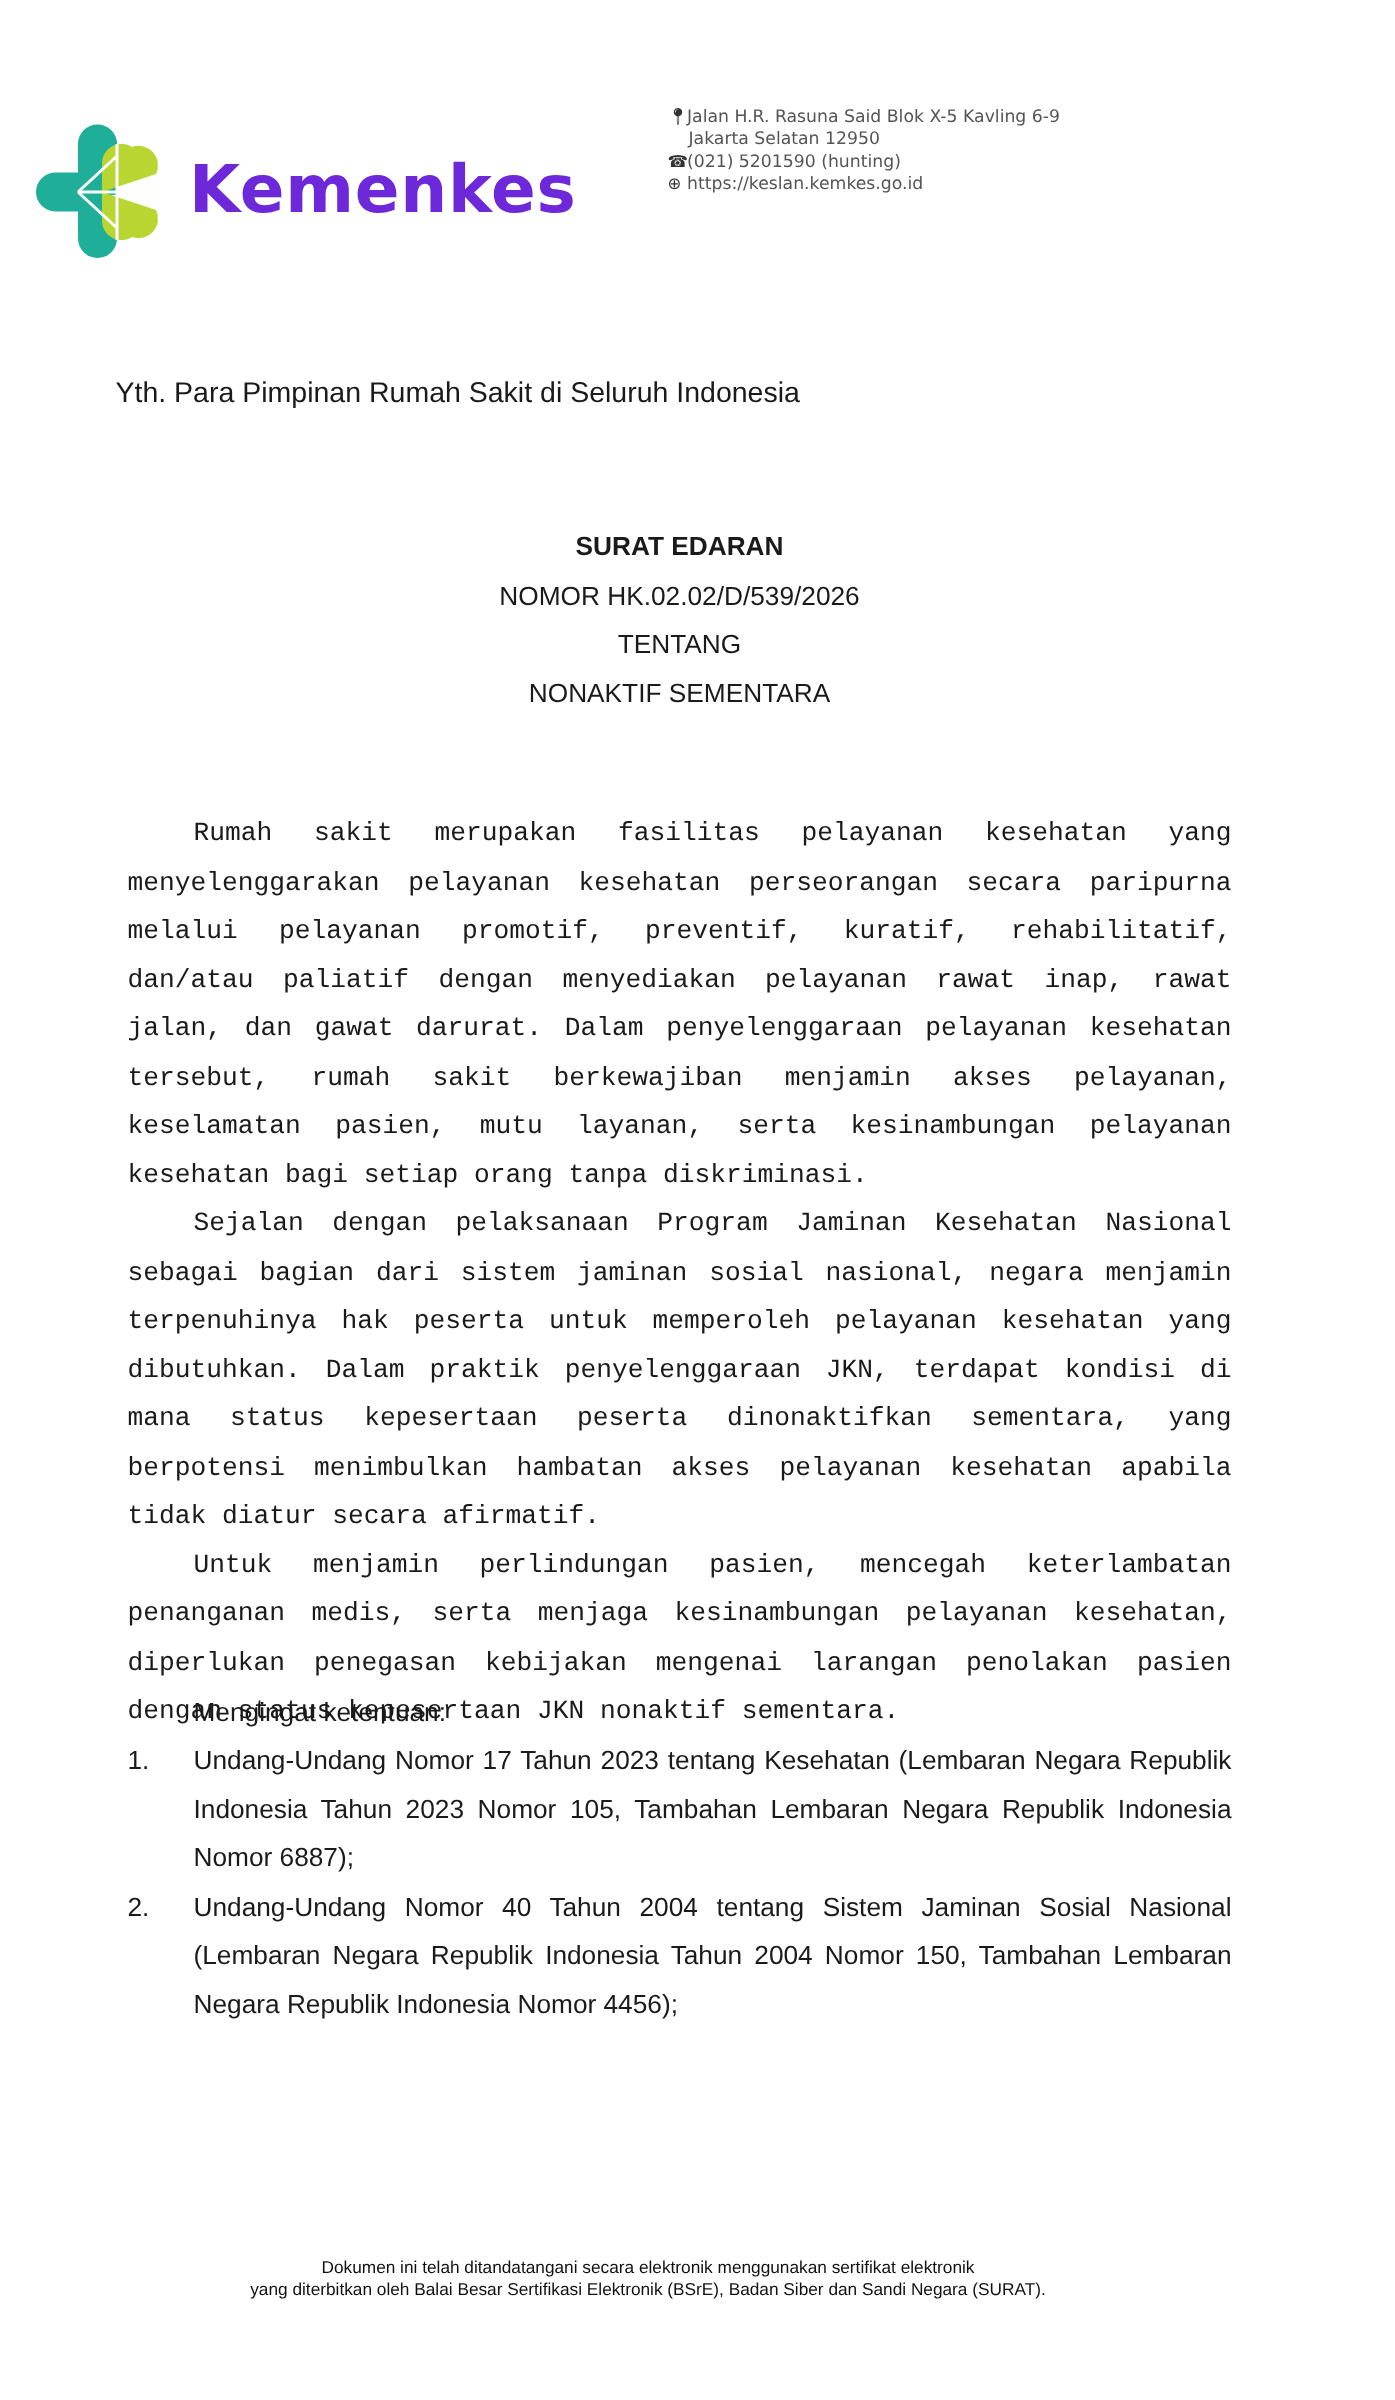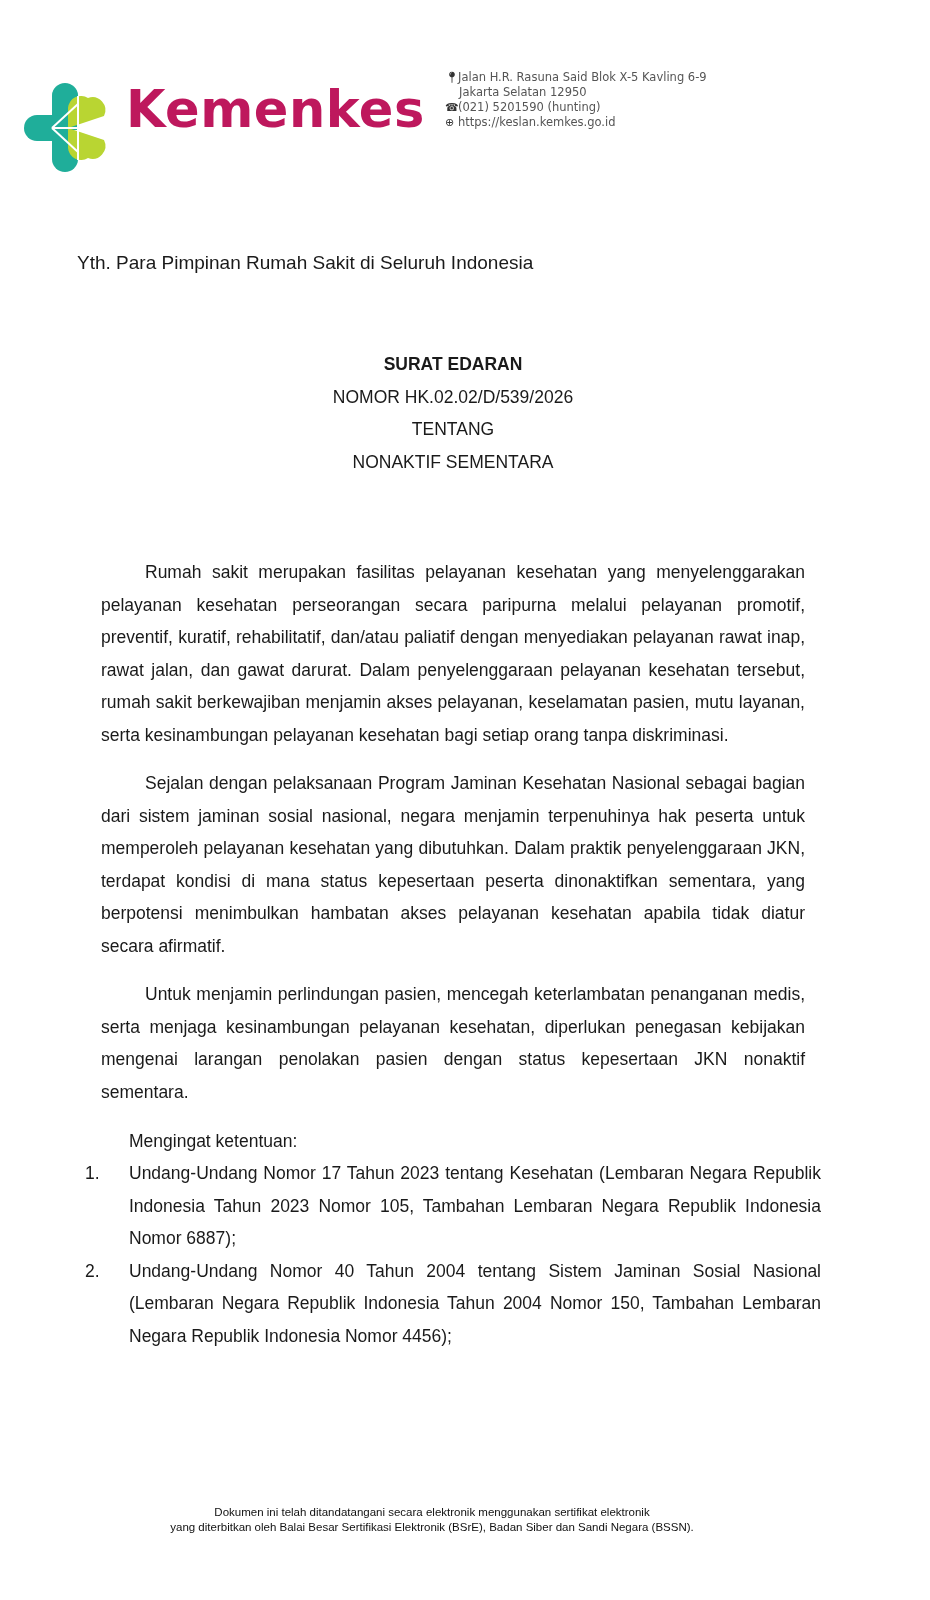--- a/index.html
+++ b/index.html
@@ -1,29 +1,29 @@
 <!DOCTYPE html>
 <html><head>
 <meta charset="utf-8">
 <style>
   html, body { margin: 0; padding: 0; background: #ffffff; }
   body { width: 930px; height: 1600px; position: relative; overflow: hidden; font-family: "Liberation Sans", sans-serif; color: #1a1a1a; }
   .logo { position: absolute; left: 22px; top: 82px; width: 90px; height: 92px; }
-  .brand { position: absolute; left: 126px; top: 84px; font-family: "DejaVu Sans", sans-serif; font-size: 51px; font-weight: bold; color: #be185d; letter-spacing: 0.5px; line-height: 1; }
+  .brand { position: absolute; left: 126px; top: 105px; font-family: "DejaVu Sans", sans-serif; font-size: 44px; font-weight: bold; color: #6d28d9; letter-spacing: 0.5px; line-height: 1; }
   .kop { position: absolute; left: 445px; top: 70px; }
   .kop .ministry { font-family: "DejaVu Sans", sans-serif; font-weight: bold; font-size: 23px; color: #17a89a; line-height: 26px; letter-spacing: -0.3px; }
   .kop .directorate { font-family: "DejaVu Sans", sans-serif; font-weight: bold; font-size: 17px; color: #555555; line-height: 22px; letter-spacing: -0.2px; }
   .kop .line { font-family: "DejaVu Sans", sans-serif; font-size: 11.5px; color: #555; line-height: 15px; display: flex; align-items: center; }
   .kop .line .ic { width: 13px; display: inline-block; font-size: 11px; color: #333; }
   .kop .indent { padding-left: 14px; }
   .addressee { position: absolute; left: 77px; top: 252px; font-size: 19px; }
   .title-block { position: absolute; left: 0; width: 906px; top: 348px; text-align: center; font-size: 17.5px; line-height: 32.5px; }
   .title-block .bold { font-weight: bold; }
   .body { position: absolute; left: 85px; width: 736px; top: 540px; font-size: 17.5px; line-height: 32.5px; }
-  .body p { margin: 16px; text-align: justify; text-indent: 44px; }
+  .body p { margin: 0; text-align: justify; text-indent: 44px; font-family: Liberation Mono, monospace; }
   .mengingat { position: absolute; left: 129px; top: 1125px; font-size: 17.5px; line-height: 32.5px; }
   .list { position: absolute; left: 85px; width: 736px; top: 1157px; font-size: 17.5px; line-height: 32.5px; }
   .list .item { display: flex; }
   .list .num { width: 44px; flex: none; }
   .list .txt { flex: 1; text-align: justify; }
   .footer { position: absolute; left: 0; width: 864px; top: 1505px; text-align: center; font-size: 11.5px; line-height: 15px; color: #111; padding-left: 0; }
 </style>
 </head>
 <body>
 
@@ -88,14 +88,14 @@
     <span class="txt">Undang-Undang Nomor 17 Tahun 2023 tentang Kesehatan (Lembaran Negara Republik Indonesia Tahun 2023 Nomor 105, Tambahan Lembaran Negara Republik Indonesia Nomor 6887);</span>
   </div>
   <div class="item">
     <span class="num">2.</span>
     <span class="txt">Undang-Undang Nomor 40 Tahun 2004 tentang Sistem Jaminan Sosial Nasional (Lembaran Negara Republik Indonesia Tahun 2004 Nomor 150, Tambahan Lembaran Negara Republik Indonesia Nomor 4456);</span>
   </div>
 </div>
 
 <div class="footer">
   <div>Dokumen ini telah ditandatangani secara elektronik menggunakan sertifikat elektronik</div>
-  <div>yang diterbitkan oleh Balai Besar Sertifikasi Elektronik (BSrE), Badan Siber dan Sandi Negara (BSSN).</div>
+  <div>yang diterbitkan oleh Balai Besar Sertifikasi Elektronik (BSrE), Badan Siber dan Sandi Negara (SURAT).</div>
 </div>
 
 </body></html>

